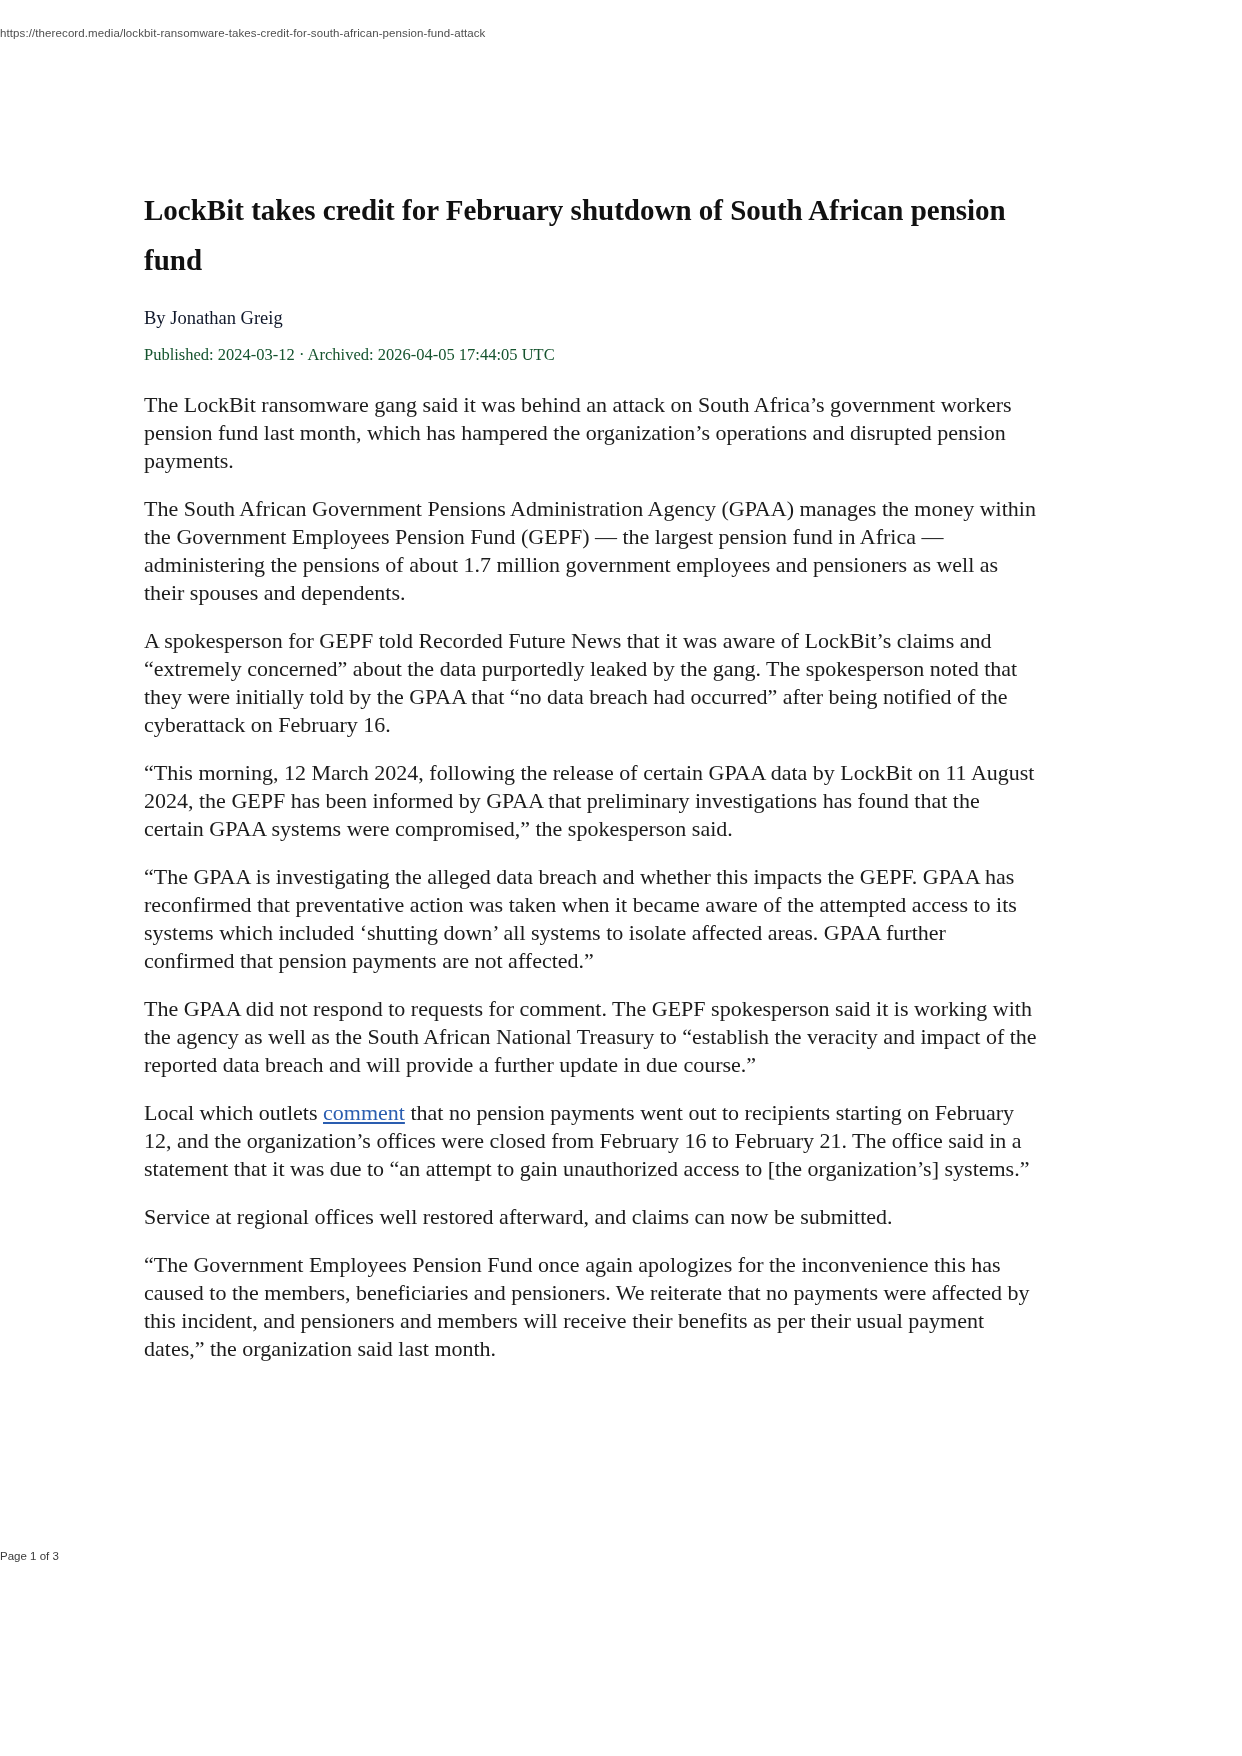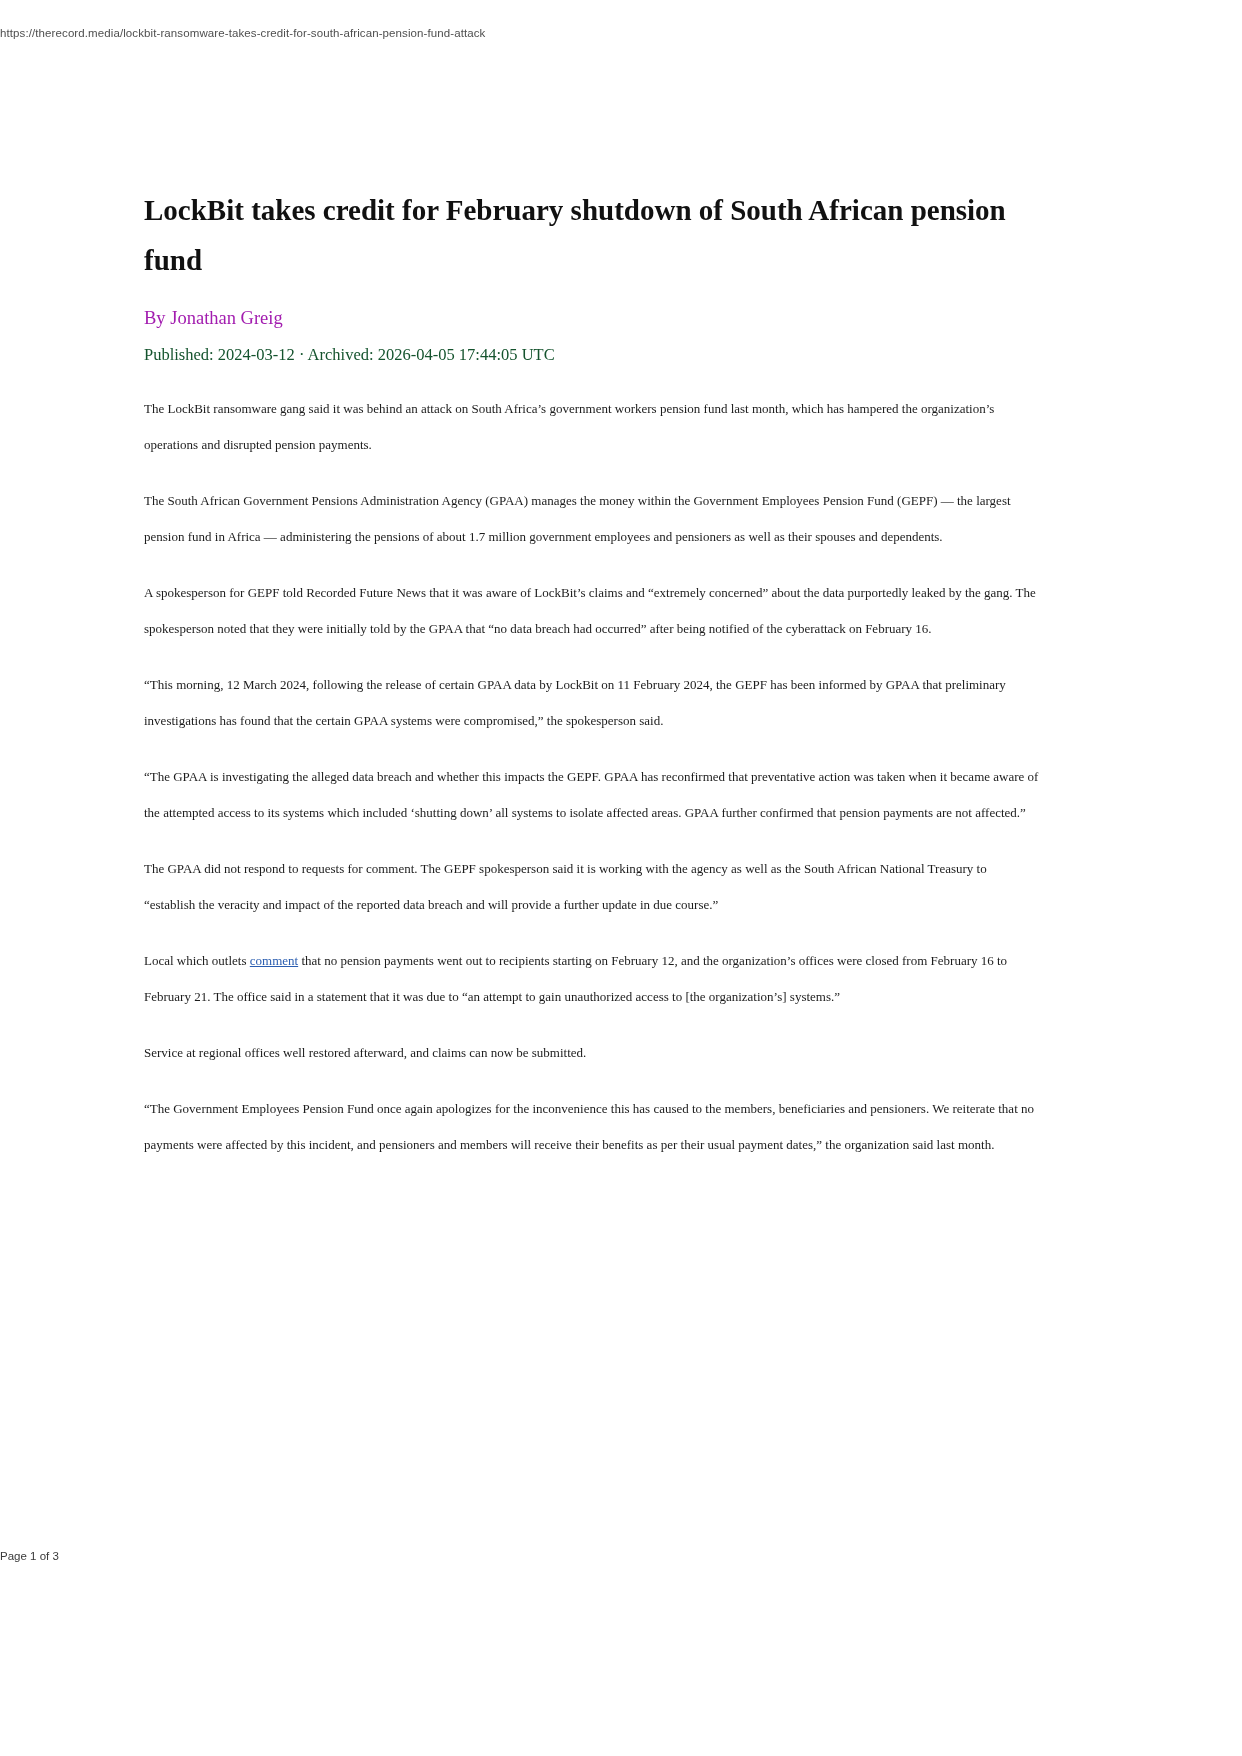--- a/index.html
+++ b/index.html
@@ -37,31 +37,31 @@
     margin: 0;
     padding-top: 186px;
     font-size: 29px;
     font-weight: 700;
     line-height: 1.72;
     color: #111111;
   }
   .byline {
     margin: 22px 0 0 0;
     font-size: 18.5px;
-    color: #a21caf;
+    color: #0f172a;
   }
   .meta {
     margin: 16px 0 0 0;
     font-size: 16.5px;
     color: #14532d;
   }
   .body-text p {
     margin: 20px 0 0 0;
-    font-size: 13px;
-    line-height: 36px;
+    font-size: 22px;
+    line-height: 28px;
     color: #1c1c1c;
   }
   .body-text p:first-child {
     margin-top: 26px;
   }
   a.inline-link {
     color: #2a5db0;
     text-decoration: underline;
     cursor: pointer;
   }
@@ -90,21 +90,21 @@
   <div class="meta">Published: 2024-03-12 · Archived: 2026-04-05 17:44:05 UTC</div>
 
   <div class="body-text">
 
     <p>The LockBit ransomware gang said it was behind an attack on South Africa’s government workers pension fund last month, which has hampered the organization’s operations and disrupted pension payments.</p>
 
     <p>The South African Government Pensions Administration Agency (GPAA) manages the money within the Government Employees Pension Fund (GEPF) — the largest pension fund in Africa — administering the pensions of about 1.7 million government employees and pensioners as well as their spouses and dependents.</p>
 
     <p>A spokesperson for GEPF told Recorded Future News that it was aware of LockBit’s claims and “extremely concerned” about the data purportedly leaked by the gang. The spokesperson noted that they were initially told by the GPAA that “no data breach had occurred” after being notified of the cyberattack on February 16.</p>
 
-    <p>“This morning, 12 March 2024, following the release of certain GPAA data by LockBit on 11 February 2024, the GEPF has been informed by GPAA that preliminary investigations has found that the certain GPAA systems were compromised,” the spokesperson said.</p>
+    <p>“This morning, 12 March 2024, following the release of certain GPAA data by LockBit on 11 August 2024, the GEPF has been informed by GPAA that preliminary investigations has found that the certain GPAA systems were compromised,” the spokesperson said.</p>
 
     <p>“The GPAA is investigating the alleged data breach and whether this impacts the GEPF. GPAA has reconfirmed that preventative action was taken when it became aware of the attempted access to its systems which included ‘shutting down’ all systems to isolate affected areas. GPAA further confirmed that pension payments are not affected.”</p>
 
     <p>The GPAA did not respond to requests for comment. The GEPF spokesperson said it is working with the agency as well as the South African National Treasury to “establish the veracity and impact of the reported data breach and will provide a further update in due course.”</p>
 
     <p><span>Local which outlets </span><a class="inline-link" href="#">comment</a><span> that no pension payments went out to recipients starting on February 12, and the organization’s offices were closed from February 16 to February 21. The office said in a statement that it was due to “an attempt to gain unauthorized access to [the organization’s] systems.”</span></p>
 
     <p>Service at regional offices well restored afterward, and claims can now be submitted.</p>
 
     <p>“The Government Employees Pension Fund once again apologizes for the inconvenience this has caused to the members, beneficiaries and pensioners. We reiterate that no payments were affected by this incident, and pensioners and members will receive their benefits as per their usual payment dates,” the organization said last month.</p>

